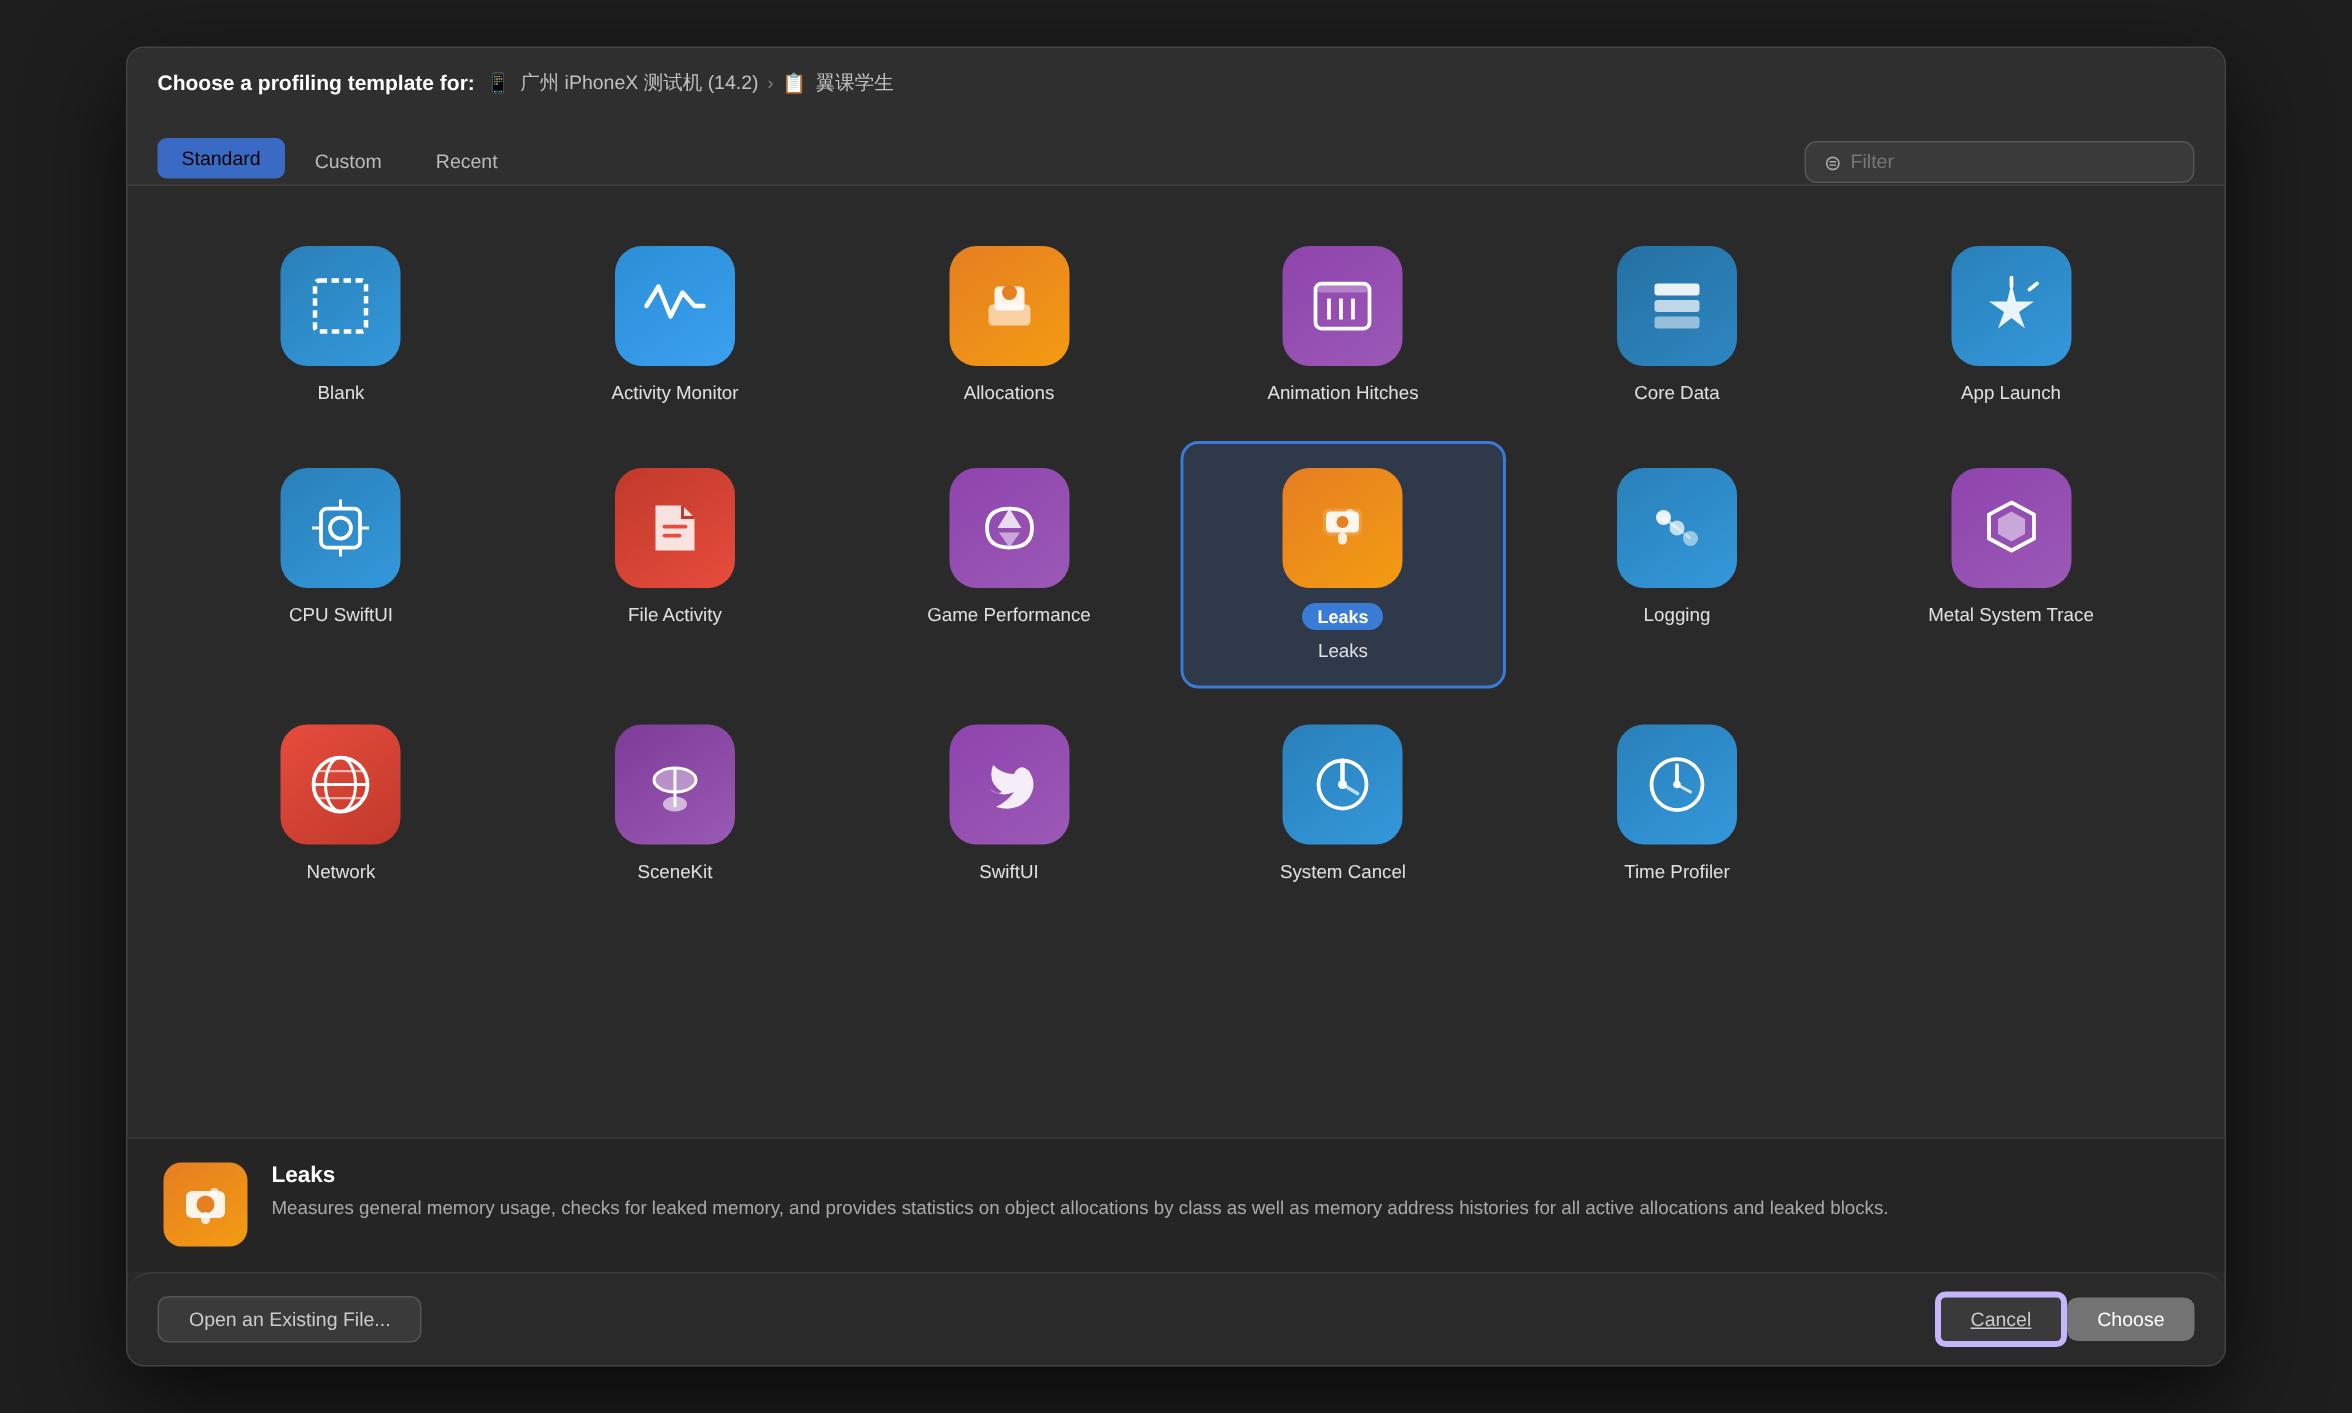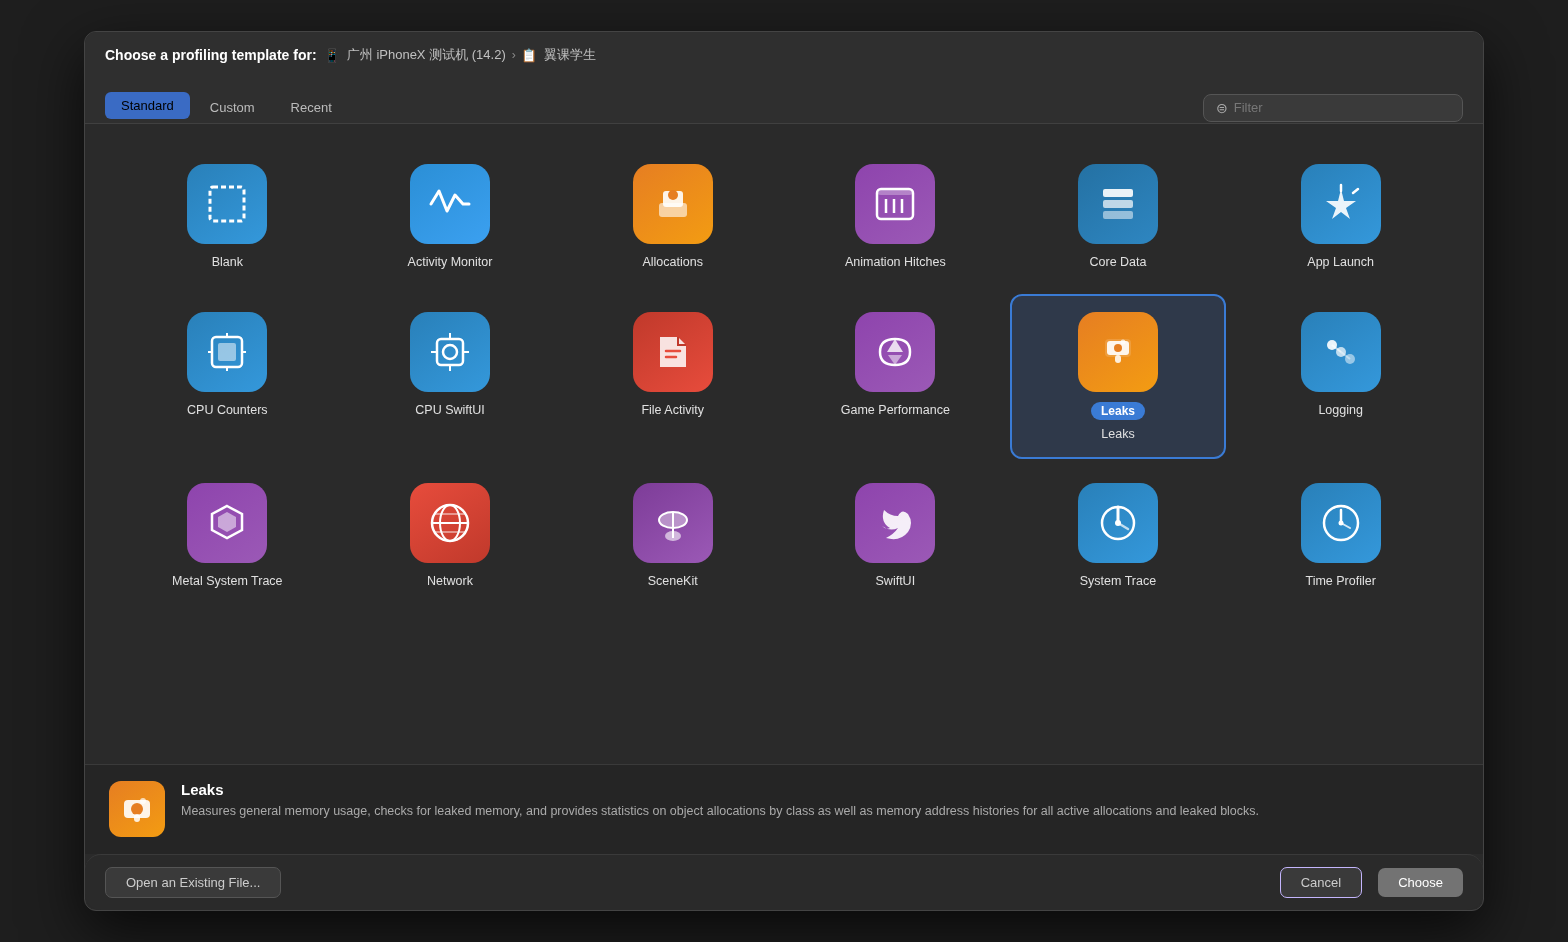--- a/index.html
+++ b/index.html
@@ -210,22 +210,23 @@
       font-weight: 500;
     }
     .btn-open {
       background: #3a3a3a;
       color: #ccc;
       border: 1px solid #555;
     }
     .btn-cancel {
       background: #3a3a3a;
       color: #ccc;
-      border: 1px solid #c4b5fd;
-      margin-right: 16px;
+      border: 4px solid #c4b5fd;
+      margin-right: 0;
+      text-decoration: underline;
     }
     .btn-choose {
       background: #737373;
       color: #fff;
       border: none;
     }
     .footer-right {
       display: flex;
       align-items: center;
     }
@@ -324,34 +325,20 @@
             <line x1="23" y1="4" x2="23" y2="10" stroke="white" stroke-width="2.5" stroke-linecap="round"></line>
             <line x1="40" y1="8" x2="35" y2="12" stroke="white" stroke-width="2.5" stroke-linecap="round"></line>
           </svg>
     </div>
 
     <div class="template-name">App Launch</div>
   </div>
       <div class="template-item">
     <div class="template-icon" style="background: linear-gradient(145deg, #2980b9, #3498db);">
       <svg width="46" height="46" viewBox="0 0 46 46">
-            <rect x="8" y="8" width="30" height="30" rx="4" fill="none" stroke="white" stroke-width="2.5"></rect>
-            <rect x="14" y="14" width="18" height="18" rx="2" fill="white" opacity="0.5"></rect>
-            <line x1="23" y1="4" x2="23" y2="8" stroke="white" stroke-width="2"></line>
-            <line x1="23" y1="38" x2="23" y2="42" stroke="white" stroke-width="2"></line>
-            <line x1="4" y1="23" x2="8" y2="23" stroke="white" stroke-width="2"></line>
-            <line x1="38" y1="23" x2="42" y2="23" stroke="white" stroke-width="2"></line>
-          </svg>
-    </div>
-
-    <div class="template-name">CPU Counters</div>
-  </div>
-      <div class="template-item">
-    <div class="template-icon" style="background: linear-gradient(145deg, #2980b9, #3498db);">
-      <svg width="46" height="46" viewBox="0 0 46 46">
             <rect x="10" y="10" width="26" height="26" rx="4" fill="none" stroke="white" stroke-width="2.5"></rect>
             <circle cx="23" cy="23" r="7" fill="none" stroke="white" stroke-width="2.5"></circle>
             <line x1="23" y1="4" x2="23" y2="10" stroke="white" stroke-width="2"></line>
             <line x1="23" y1="36" x2="23" y2="42" stroke="white" stroke-width="2"></line>
             <line x1="4" y1="23" x2="10" y2="23" stroke="white" stroke-width="2"></line>
             <line x1="36" y1="23" x2="42" y2="23" stroke="white" stroke-width="2"></line>
           </svg>
     </div>
 
     <div class="template-name">CPU SwiftUI</div>
@@ -452,21 +439,21 @@
       <div class="template-item">
     <div class="template-icon" style="background: linear-gradient(145deg, #2980b9, #3498db);">
       <svg width="46" height="46" viewBox="0 0 46 46">
             <circle cx="23" cy="23" r="16" fill="none" stroke="white" stroke-width="2.5"></circle>
             <line x1="23" y1="7" x2="23" y2="23" stroke="white" stroke-width="3" stroke-linecap="round"></line>
             <line x1="23" y1="23" x2="33" y2="29" stroke="white" stroke-width="2.5" stroke-linecap="round" opacity="0.7"></line>
             <circle cx="23" cy="23" r="3" fill="white"></circle>
           </svg>
     </div>
 
-    <div class="template-name">System Trace</div>
+    <div class="template-name">System Cancel</div>
   </div>
       <div class="template-item">
     <div class="template-icon" style="background: linear-gradient(145deg, #2980b9, #3498db);">
       <svg width="46" height="46" viewBox="0 0 46 46">
             <circle cx="23" cy="23" r="17" fill="none" stroke="white" stroke-width="2.5"></circle>
             <circle cx="23" cy="23" r="2.5" fill="white"></circle>
             <line x1="23" y1="23" x2="23" y2="10" stroke="white" stroke-width="2.5" stroke-linecap="round"></line>
             <line x1="23" y1="23" x2="32" y2="28" stroke="white" stroke-width="2" stroke-linecap="round" opacity="0.8"></line>
           </svg>
     </div>

